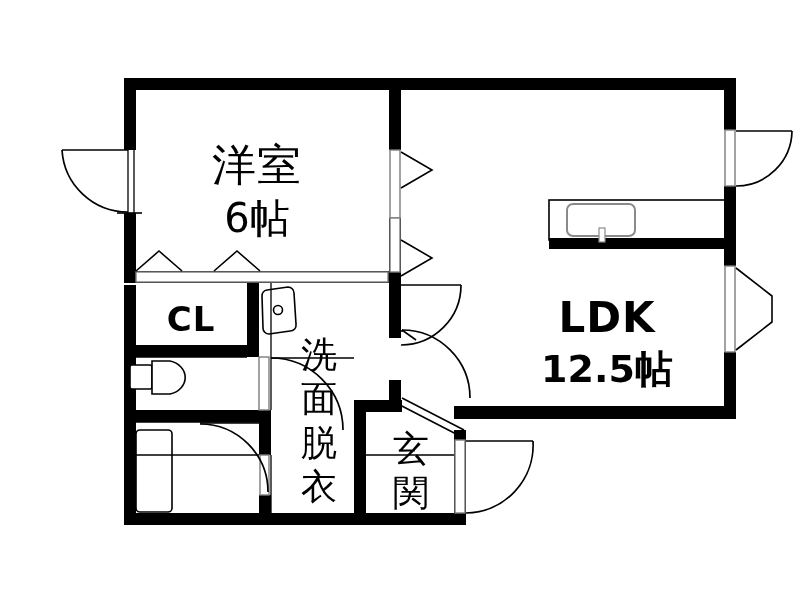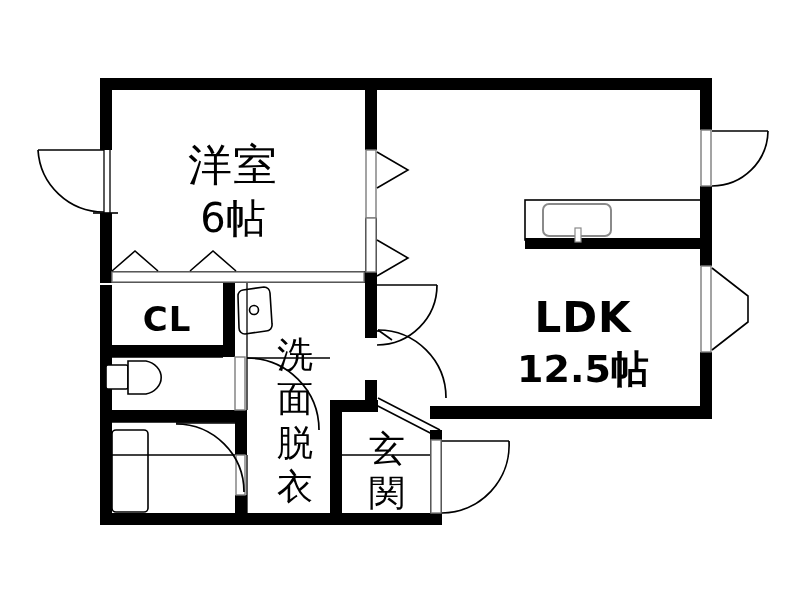--- a/index.html
+++ b/index.html
@@ -12,20 +12,21 @@
     width: 800px;
     height: 600px;
     overflow: hidden;
     font-family: "Liberation Sans", sans-serif;
   }
   #floorplan-root {
     position: relative;
     width: 756px;
     height: 600px;
     background: #1d4ed8;
+    margin-left: 24px;
   }
   svg#plan-svg {
     display: block;
     width: 800px;
     height: 600px;
   }
   .wall      { fill: #000000; stroke: none; }
   .thinline  { fill: none; stroke: #000000; stroke-width: 1.6; }
   .hairline  { fill: none; stroke: #000000; stroke-width: 1.3; }
   .fixture   { fill: #ffffff; stroke: #000000; stroke-width: 1.6; }

